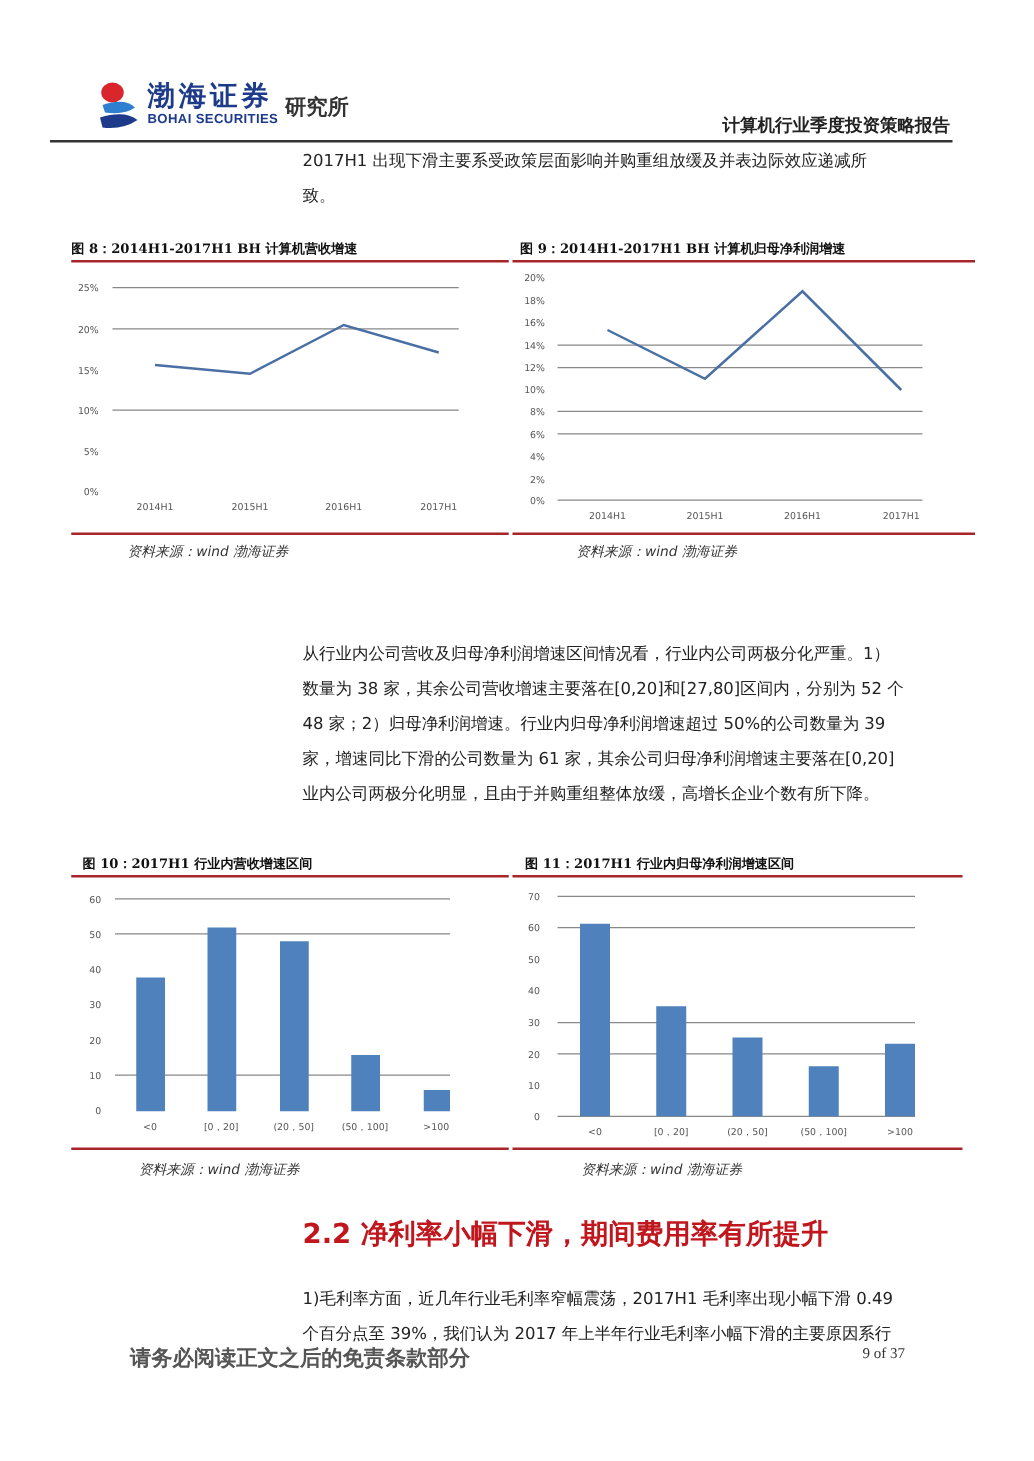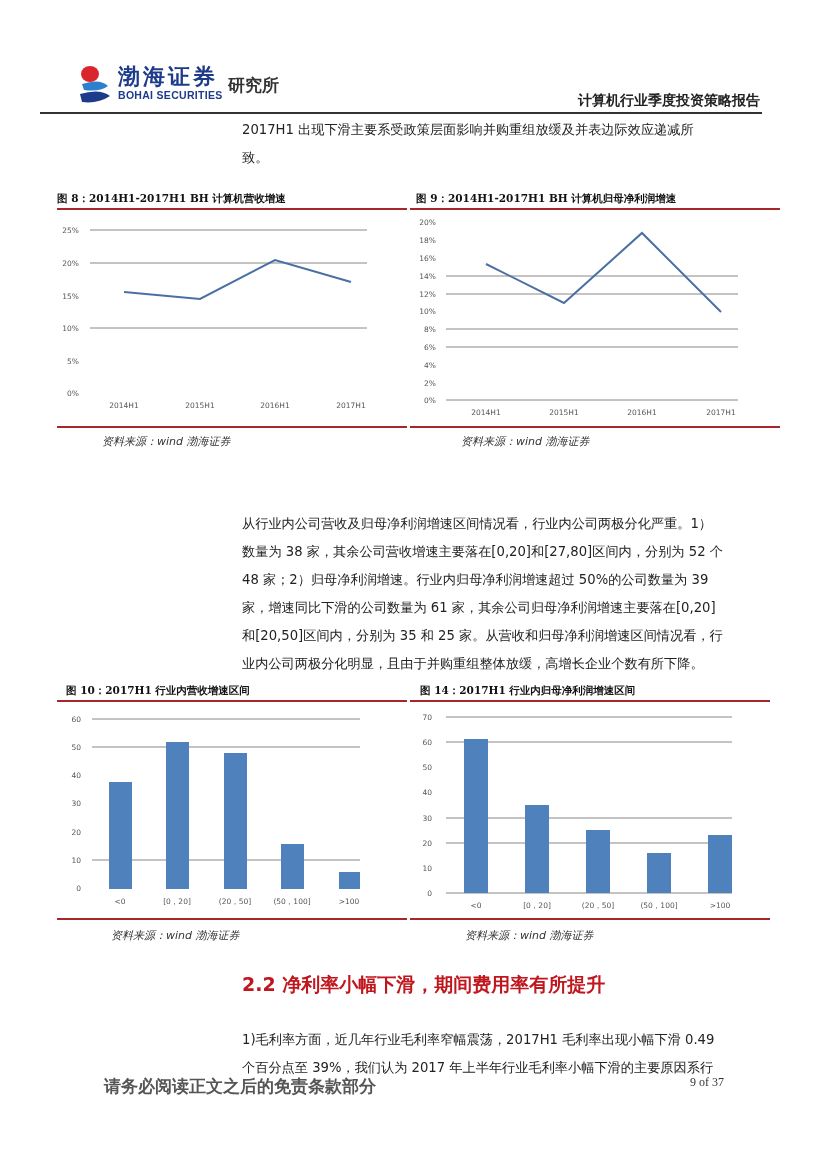--- a/index.html
+++ b/index.html
@@ -17,21 +17,21 @@
   .header-rule { left: 40px; top: 112px; width: 722px; height: 2px; background: #333; }
 
   .para { left: 242px; width: 512px; font-family: "DejaVu Sans", sans-serif; font-size: 13.2px; line-height: 28px; color: #222; text-align: justify; }
 
   
   .fig-title { font-family: "DejaVu Serif", serif; font-size: 10.5px; font-weight: bold; color: #111; }
   .red-rule { height: 2px; background: #a6262a; }
   .source { font-family: "DejaVu Sans", sans-serif; font-size: 11px; font-style: italic; color: #333; margin-left: 45px; }
   svg text { font-family: "DejaVu Sans", sans-serif; font-size: 7.5px; fill: #555; }
 
-  .section-title { left: 242px; top: 972px; font-family: "DejaVu Sans", sans-serif; font-size: 19px; font-weight: bold; color: #c0161d; }
+  .section-title { left: 242px; top: 972px; font-family: "DejaVu Sans", sans-serif; font-size: 22px; font-weight: bold; color: #c0161d; }
   .footer-left { left: 104px; top: 1075px; font-family: "DejaVu Sans", sans-serif; font-size: 17px; color: #555; font-weight: bold; }
   .footer-right { left: 690px; top: 1075px; font-family: "Liberation Serif", serif; font-size: 12px; color: #333; }
 </style>
 </head>
 <body>
 
 <div class="abs logo">
   <svg class="logo-mark" viewBox="0 0 34 40">
     <ellipse cx="12" cy="10" rx="9" ry="8" fill="#d8262c"></ellipse>
     <path d="M4 20 Q22 14 30 22 Q22 28 6 26 Z" fill="#2f7fd0"></path>
@@ -108,21 +108,20 @@
   <polyline fill="none" stroke="#4a6fa5" stroke-width="2" points="76,49 154,88 232,18 311,97"></polyline>
 </svg>
 <div class="abs red-rule" style="left:410px; top:426px; width:370px;"></div>
 <div class="abs source" style="left:416px; top:434px;">资料来源：wind 渤海证券</div>
 
 <div class="abs para" style="top:470px;margin-top:40px;">
   <div>从行业内公司营收及归母净利润增速区间情况看，行业内公司两极分化严重。1）</div>
   <div>数量为 38 家，其余公司营收增速主要落在[0,20]和[27,80]区间内，分别为 52 个</div>
   <div>48 家；2）归母净利润增速。行业内归母净利润增速超过 50%的公司数量为 39</div>
   <div>家，增速同比下滑的公司数量为 61 家，其余公司归母净利润增速主要落在[0,20]</div>
-  <div>和[20,50]区间内，分别为 35 和 25 家。从营收和归母净利润增速区间情况看，行</div>
   <div>业内公司两极分化明显，且由于并购重组整体放缓，高增长企业个数有所下降。</div>
 </div>
 
 <div class="abs fig-title" style="left:66px; top:684px;">图 10：2017H1 行业内营收增速区间</div>
 <div class="abs red-rule" style="left:57px; top:700px; width:350px;"></div>
 <svg class="abs" style="left:57px; top:710px;" width="350" height="200">
   <g stroke="#888" stroke-width="1">
     <line x1="35" y1="9" x2="303" y2="9"></line>
     <line x1="35" y1="37" x2="303" y2="37"></line>
     <line x1="35" y1="150" x2="303" y2="150"></line>
@@ -147,21 +146,21 @@
     <text x="63" y="194">&lt;0</text>
       <text x="120" y="194">[0，20]</text>
     <text x="178" y="194">(20，50]</text>
       <text x="235" y="194">(50，100]</text>
     <text x="292" y="194">&gt;100</text>
   </g>
 </svg>
 <div class="abs red-rule" style="left:57px; top:918px; width:350px;"></div>
 <div class="abs source" style="left:66px; top:928px;">资料来源：wind 渤海证券</div>
 
-<div class="abs fig-title" style="left:420px; top:684px;">图 14：2017H1 行业内归母净利润增速区间</div>
+<div class="abs fig-title" style="left:420px; top:684px;">图 11：2017H1 行业内归母净利润增速区间</div>
 <div class="abs red-rule" style="left:410px; top:700px; width:360px;"></div>
 <svg class="abs" style="left:410px; top:708px;" width="360" height="205">
   <g stroke="#888" stroke-width="1">
     <line x1="36" y1="9" x2="322" y2="9"></line>
     <line x1="36" y1="34" x2="322" y2="34"></line>
     <line x1="36" y1="110" x2="322" y2="110"></line>
     <line x1="36" y1="135" x2="322" y2="135"></line>
     <line x1="36" y1="185" x2="322" y2="185"></line>
   </g>
   <g text-anchor="end">

